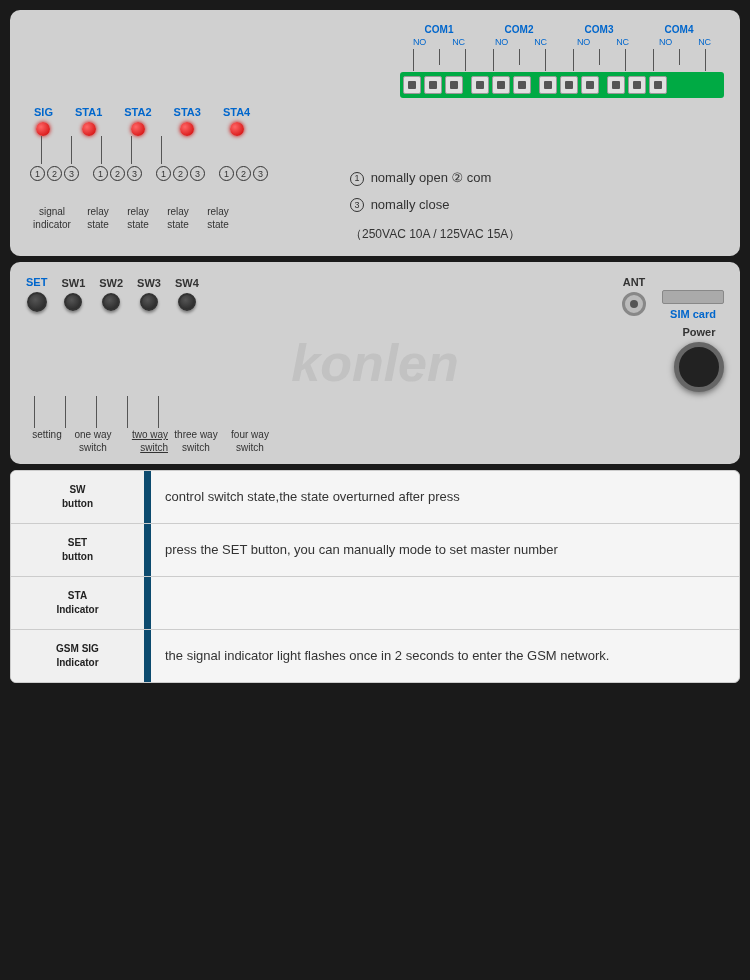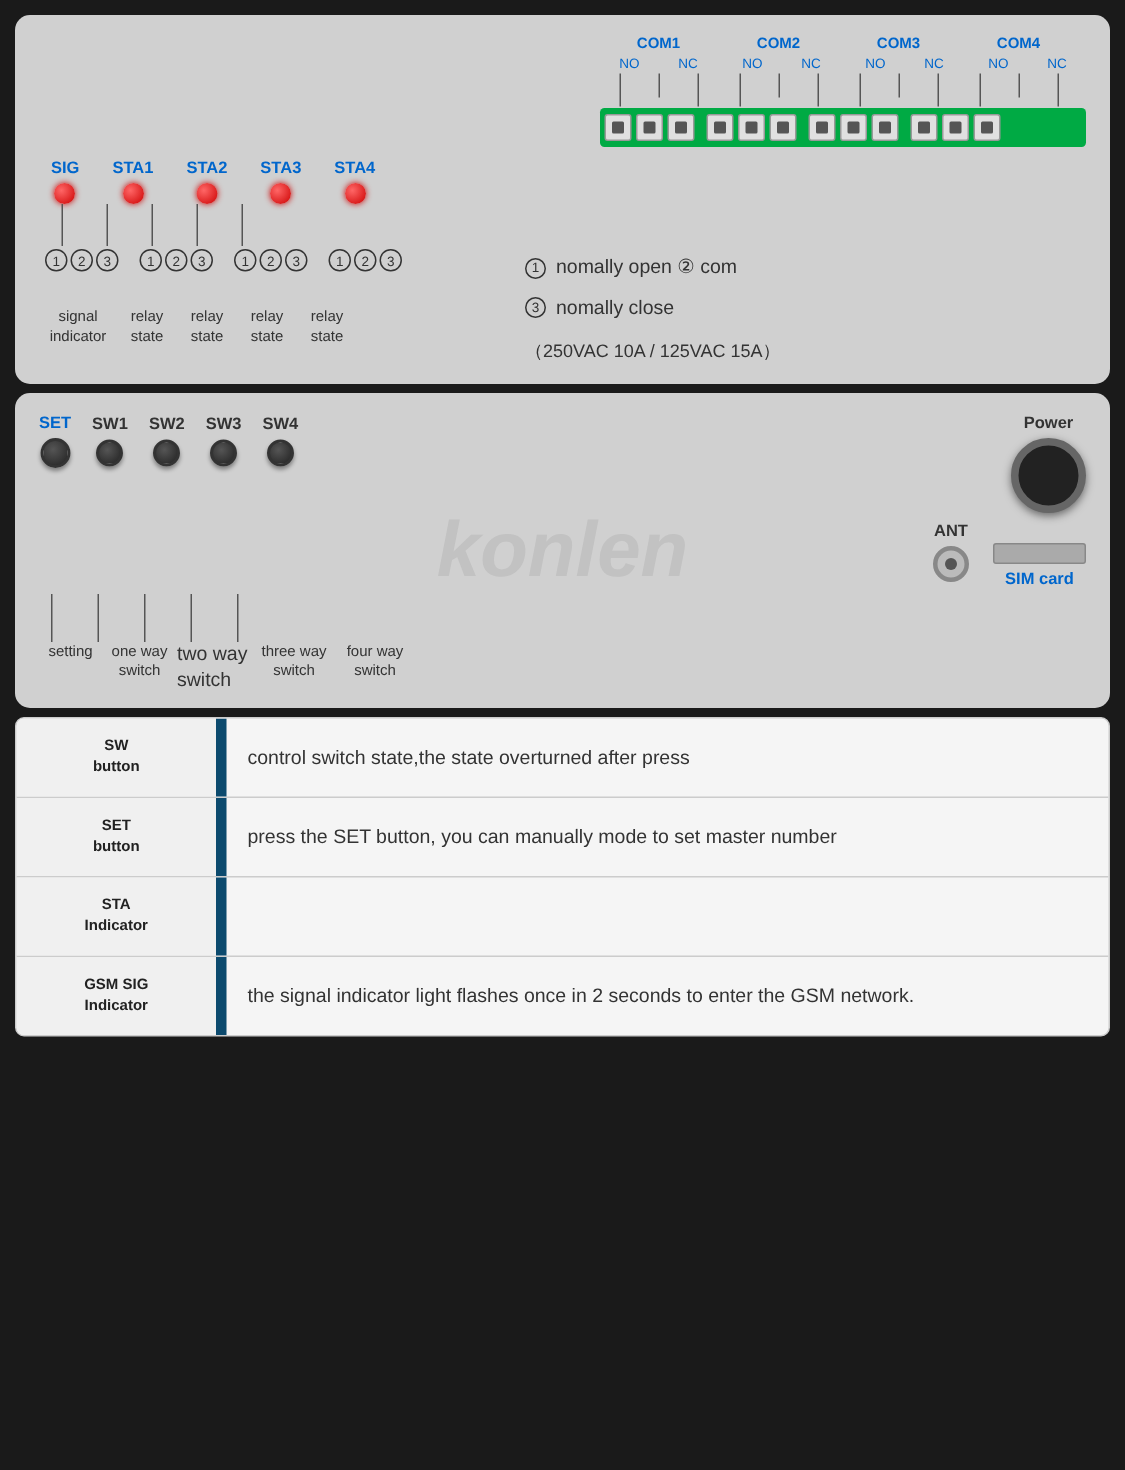--- a/index.html
+++ b/index.html
@@ -320,53 +320,53 @@
             <div style="width:18px;height:18px;border-radius:50%;background:radial-gradient(circle at 40% 35%,#555,#222);border:2px solid #333;box-shadow:0 2px 3px rgba(0,0,0,0.4);"></div>
           </div>
           <div style="display:flex;flex-direction:column;align-items:center;">
             <span style="font-size:11px;color:#333;font-weight:bold;margin-bottom:4px;">SW4</span>
             <div style="width:18px;height:18px;border-radius:50%;background:radial-gradient(circle at 40% 35%,#555,#222);border:2px solid #333;box-shadow:0 2px 3px rgba(0,0,0,0.4);"></div>
           </div>
         </div>
 
         <div style="display:flex;flex-direction:column;align-items:flex-end;gap:6px;">
 
-          <div style="display:flex;flex-direction:column;align-items:center;">
-            <span style="font-size:11px;color:#333;font-weight:bold;margin-bottom:4px;">Power</span>
-            <div style="width:50px;height:50px;border-radius:50%;background:#222;border:5px solid #666;box-shadow:0 2px 6px rgba(0,0,0,0.5);"></div>
-          </div>
-
           <div style="display:flex;align-items:flex-start;gap:16px;">
             <div style="display:flex;flex-direction:column;align-items:center;">
               <span style="font-size:11px;color:#333;font-weight:bold;margin-bottom:4px;">ANT</span>
               <div style="width:24px;height:24px;border-radius:50%;border:3px solid #888;background:#bbb;display:flex;align-items:center;justify-content:center;">
                 <div style="width:8px;height:8px;border-radius:50%;background:#555;"></div>
               </div>
             </div>
             <div style="display:flex;flex-direction:column;align-items:center;margin-top:14px;">
               <div style="width:62px;height:14px;background:#aaa;border-radius:2px;border:1px solid #888;"></div>
               <span style="font-size:11px;color:#0066cc;font-weight:bold;margin-top:4px;">SIM card</span>
             </div>
           </div>
+
+          <div style="display:flex;flex-direction:column;align-items:center;">
+            <span style="font-size:11px;color:#333;font-weight:bold;margin-bottom:4px;">Power</span>
+            <div style="width:50px;height:50px;border-radius:50%;background:#222;border:5px solid #666;box-shadow:0 2px 6px rgba(0,0,0,0.5);"></div>
+          </div>
         </div>
       </div>
 
       <div style="display:flex;padding-left:8px;height:32px;position:relative;margin-top:4px;">
         <div style="width:1px;height:32px;background:#555;margin-right:30px;"></div>
         <div style="width:1px;height:32px;background:#555;margin-right:30px;"></div>
         <div style="width:1px;height:32px;background:#555;margin-right:30px;"></div>
         <div style="width:1px;height:32px;background:#555;margin-right:30px;"></div>
         <div style="width:1px;height:32px;background:#555;"></div>
       </div>
 
       <div style="display:flex;align-items:flex-start;">
         <div style="display:flex;gap:0;">
           <div style="width:42px;text-align:center;font-size:10px;color:#333;line-height:1.3;">setting</div>
           <div style="width:50px;text-align:center;font-size:10px;color:#333;line-height:1.3;">one way<br>switch</div>
-          <div style="width:50px;text-align:left;font-size:13px;color:#333;line-height:1.3;">two way<br>switch</div>
+          <div style="width:50px;text-align:right;font-size:10px;color:#333;line-height:1.3;text-decoration:underline;">two way<br>switch</div>
           <div style="width:56px;text-align:center;font-size:10px;color:#333;line-height:1.3;">three way<br>switch</div>
           <div style="width:52px;text-align:center;font-size:10px;color:#333;line-height:1.3;">four way<br>switch</div>
         </div>
       </div>
     </div>
   </div>
 
   <div class="bottom-table">
 
     <div class="table-row-item">

